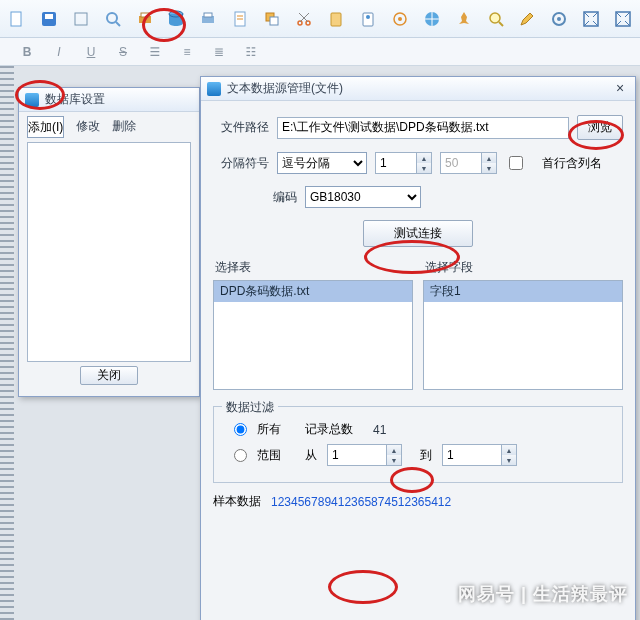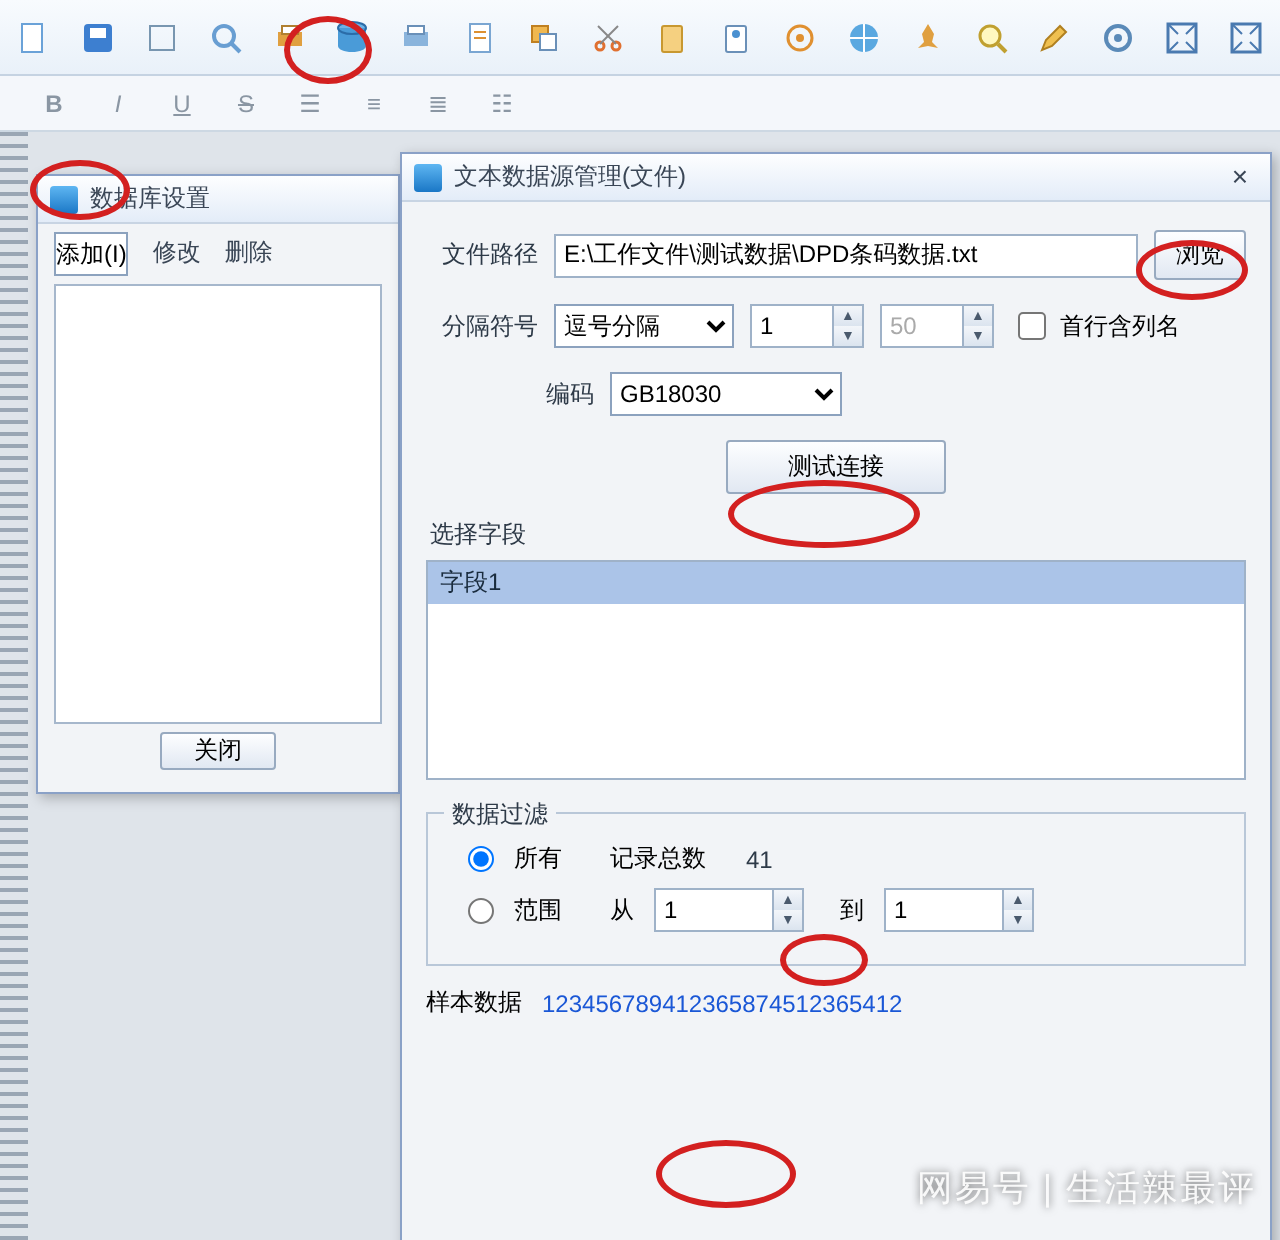--- a/index.html
+++ b/index.html
@@ -98,21 +98,21 @@
     height: 22px; padding: 0 4px; font-family: inherit; font-size: 12px;
   }
   .sel {
     border: 1px solid #8ca2be; background:#fff;
     height: 22px; font-family: inherit; font-size: 12px;
   }
   .spin-wrap { display:flex; }
   .spin-wrap .in { width:42px; }
   .spinbtns { width:15px; display:flex; flex-direction:column; border:1px solid #9fb2c8; border-left:none;}
   .spinbtns div{flex:1;background:linear-gradient(#f3f6fa,#dbe4ef);font-size:7px;display:flex;align-items:center;justify-content:center;color:#4a5a6d;}
-  .chk { display:flex; align-items:center; gap:4px; }
+  .chk { display:flex; align-items:center; gap:16px; }
   .chk input{width:14px;height:14px;}
   .two-col { display:flex; gap:10px; }
   .col { flex:1; }
   .col .hdr{ color:#2e3a48; margin-bottom:4px; padding-left:2px;}
   .col .list{
     background:#fff;border:1px solid #9fb2c8; height:110px;
   }
   .col .list .item{
     background:#abc4e8; color:#1a2c3e; padding:2px 6px;
   }
@@ -125,21 +125,21 @@
     padding:0 4px; color:#2e3a48;
   }
   .radio-row{ display:flex; align-items:center; gap:10px; margin:6px 0;}
   .radio-row input{margin:0;}
   .sample{ display:flex; gap:10px; margin-top:10px; align-items:center;}
   .sample .v{ color:#1a57d6; }
   .center{ display:flex; justify-content:center; margin-top:10px; }
   
   .ann{ position:absolute; border:3px solid #d32020; border-radius:50%; pointer-events:none; z-index:100;}
   
-  .wm{position:absolute;right:12px;bottom:14px;color:rgba(255,255,255,.9);text-shadow:0 0 4px rgba(0,0,0,.6);font-size:18px;font-weight:400;letter-spacing:1px;z-index:200;}
+  .wm{position:absolute;right:12px;bottom:14px;color:rgba(255,255,255,.9);text-shadow:0 0 4px rgba(0,0,0,.6);font-size:18px;font-weight:700;letter-spacing:1px;z-index:200;}
 </style>
 </head>
 <body>
 
 <div class="toolbar">
   <div class="tb-btn">
       <svg width="16" height="16">
         <rect x="2" y="1" width="10" height="14" fill="#fff" stroke="#6aa2d8"></rect>
       </svg>
     </div>
@@ -324,20 +324,26 @@
         </label>
       </div>
       <div class="row">
         <span class="lbl" style="width:70px;margin-left:14px">编码</span>
         <select class="sel" style="width:116px"><option>GB18030</option></select>
       </div>
       <div class="center" style="margin-bottom:12px">
         <button class="btn" style="padding:4px 30px">测试连接</button>
       </div>
       <div class="two-col">
+        <div class="col">
+          <div class="hdr">选择表</div>
+          <div class="list">
+            <div class="item">DPD条码数据.txt</div>
+          </div>
+        </div>
         <div class="col">
           <div class="hdr">选择字段</div>
           <div class="list">
             <div class="item">字段1</div>
           </div>
         </div>
       </div>
 
       <div class="fieldset" style="margin-top:16px">
         <div class="legend">数据过滤</div>

